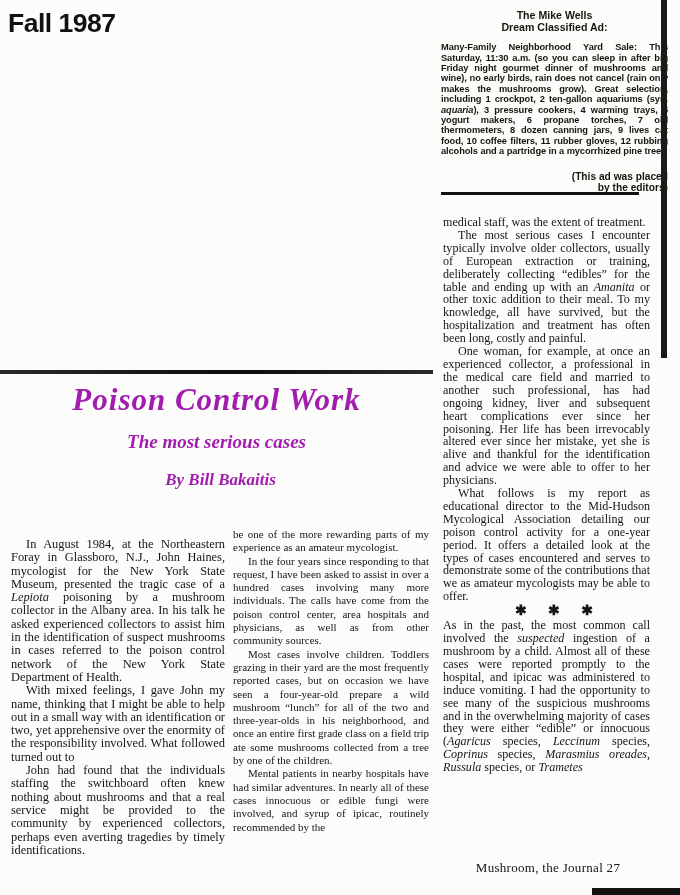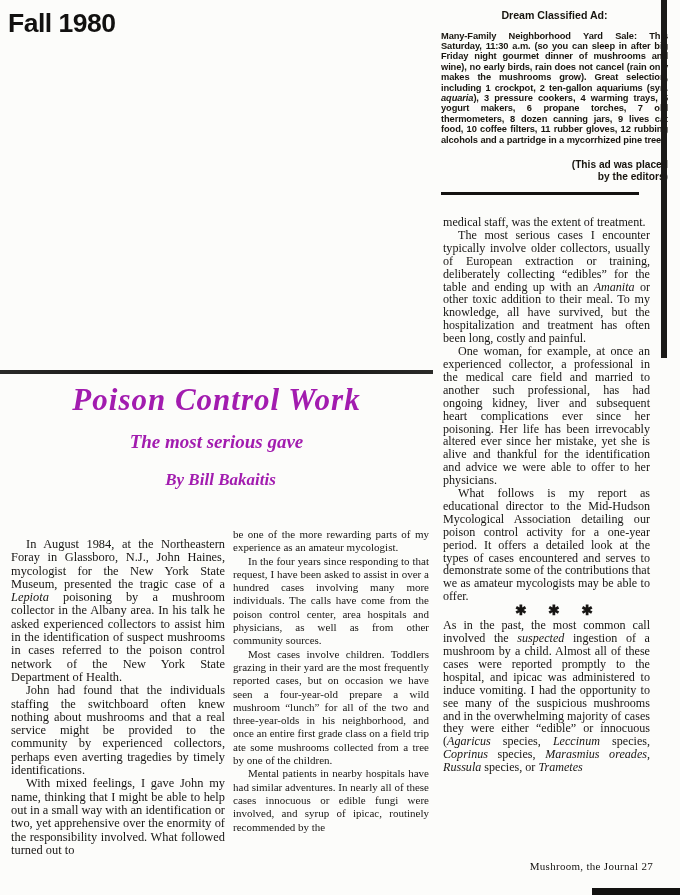--- a/index.html
+++ b/index.html
@@ -53,68 +53,69 @@
   .col p{margin:0;text-indent:15px;}
   .no-first-indent p:first-child{text-indent:0;}
   .col1{left:11px;top:528px;width:214px;font-size:12.4px;line-height:13.3px;margin-top:10px;}
   .col2{left:233px;top:528px;width:196px;font-size:11px;line-height:13.3px;}
   .col3{left:443px;top:216px;width:207px;font-size:12.1px;line-height:12.9px;}
   .star-sep{
     text-align:center;font-weight:bold;font-size:14px;line-height:16px;
     margin:11px 0 10px 0;word-spacing:18px;text-indent:0;
   }
   .page-footer{
-    position:absolute;left:443px;top:860px;width:210px;text-align:right;
-    font-size:11px;letter-spacing:0.3px;color:#151311;
+    position:absolute;left:443px;top:860px;width:210px;text-align:center;
+    font-size:13px;letter-spacing:0.3px;color:#151311;
   }
   
   .edge-bar-right{
     position:absolute;left:661px;top:0;width:6px;height:358px;background:#1b1a18;
   }
   .edge-bar-bottom{
     position:absolute;left:592px;top:888px;width:88px;height:7px;background:#131211;
   }
   i{font-style:italic;}
 </style>
 </head>
 <body>
 
 <div class="page">
 
   <div class="header-note">
-    <div>Fall 1980</div>
+    <div>Fall 1987</div>
   </div>
 
   <div class="classified">
     <div class="classified-title">
+      <div>The Mike Wells</div>
       <div>Dream Classified Ad:</div>
     </div>
     <div class="classified-body">Many-Family Neighborhood Yard Sale: This Saturday, 11:30 a.m. (so you can sleep in after big Friday night gourmet dinner of mushrooms and wine), no early birds, rain does not cancel (rain only makes the mushrooms grow). Great selection, including 1 crockpot, 2 ten-gallon aquariums (syn. <i>aquaria</i>), 3 pressure cookers, 4 warming trays, 5 yogurt makers, 6 propane torches, 7 old thermometers, 8 dozen canning jars, 9 lives cat food, 10 coffee filters, 11 rubber gloves, 12 rubbing alcohols and a partridge in a mycorrhized pine tree.</div>
     <div class="classified-credit">
       <div>(This ad was placed</div>
       <div>by the editors)</div>
     </div>
   </div>
 
   <div class="rule-right"></div>
 
   <div class="main-rule"></div>
 
   <div class="title-block">
     <div class="article-title">Poison Control Work</div>
     <div class="article-subtitle">
-      <div>The most serious gave</div>
+      <div>The most serious cases</div>
     </div>
     <div class="article-byline">By Bill Bakaitis</div>
   </div>
 
   <div class="col col1">
       <p>In August 1984, at the Northeastern Foray in Glassboro, N.J., John Haines, mycologist for the New York State Museum, presented the tragic case of a <i>Lepiota</i> poisoning by a mushroom collector in the Albany area. In his talk he asked experienced collectors to assist him in the identification of suspect mushrooms in cases referred to the poison control network of the New York State Department of Health.</p>
+      <p>With mixed feelings, I gave John my name, thinking that I might be able to help out in a small way with an identification or two, yet apprehensive over the enormity of the responsibility involved. What followed turned out to</p>
       <p>John had found that the individuals staffing the switchboard often knew nothing about mushrooms and that a real service might be provided to the community by experienced collectors, perhaps even averting tragedies by timely identifications.</p>
-      <p>With mixed feelings, I gave John my name, thinking that I might be able to help out in a small way with an identification or two, yet apprehensive over the enormity of the responsibility involved. What followed turned out to</p>
     </div>
 
   <div class="col col2 no-first-indent">
       <p>be one of the more rewarding parts of my experience as an amateur mycologist.</p>
       <p>In the four years since responding to that request, I have been asked to assist in over a hundred cases involving many more individuals. The calls have come from the poison control center, area hospitals and physicians, as well as from other community sources.</p>
       <p>Most cases involve children. Toddlers grazing in their yard are the most frequently reported cases, but on occasion we have seen a four-year-old prepare a wild mushroom “lunch” for all of the two and three-year-olds in his neighborhood, and once an entire first grade class on a field trip ate some mushrooms collected from a tree by one of the children.</p>
       <p>Mental patients in nearby hospitals have had similar adventures. In nearly all of these cases innocuous or edible fungi were involved, and syrup of ipicac, routinely recommended by the</p>
     </div>
 
   <div class="col col3 no-first-indent">

